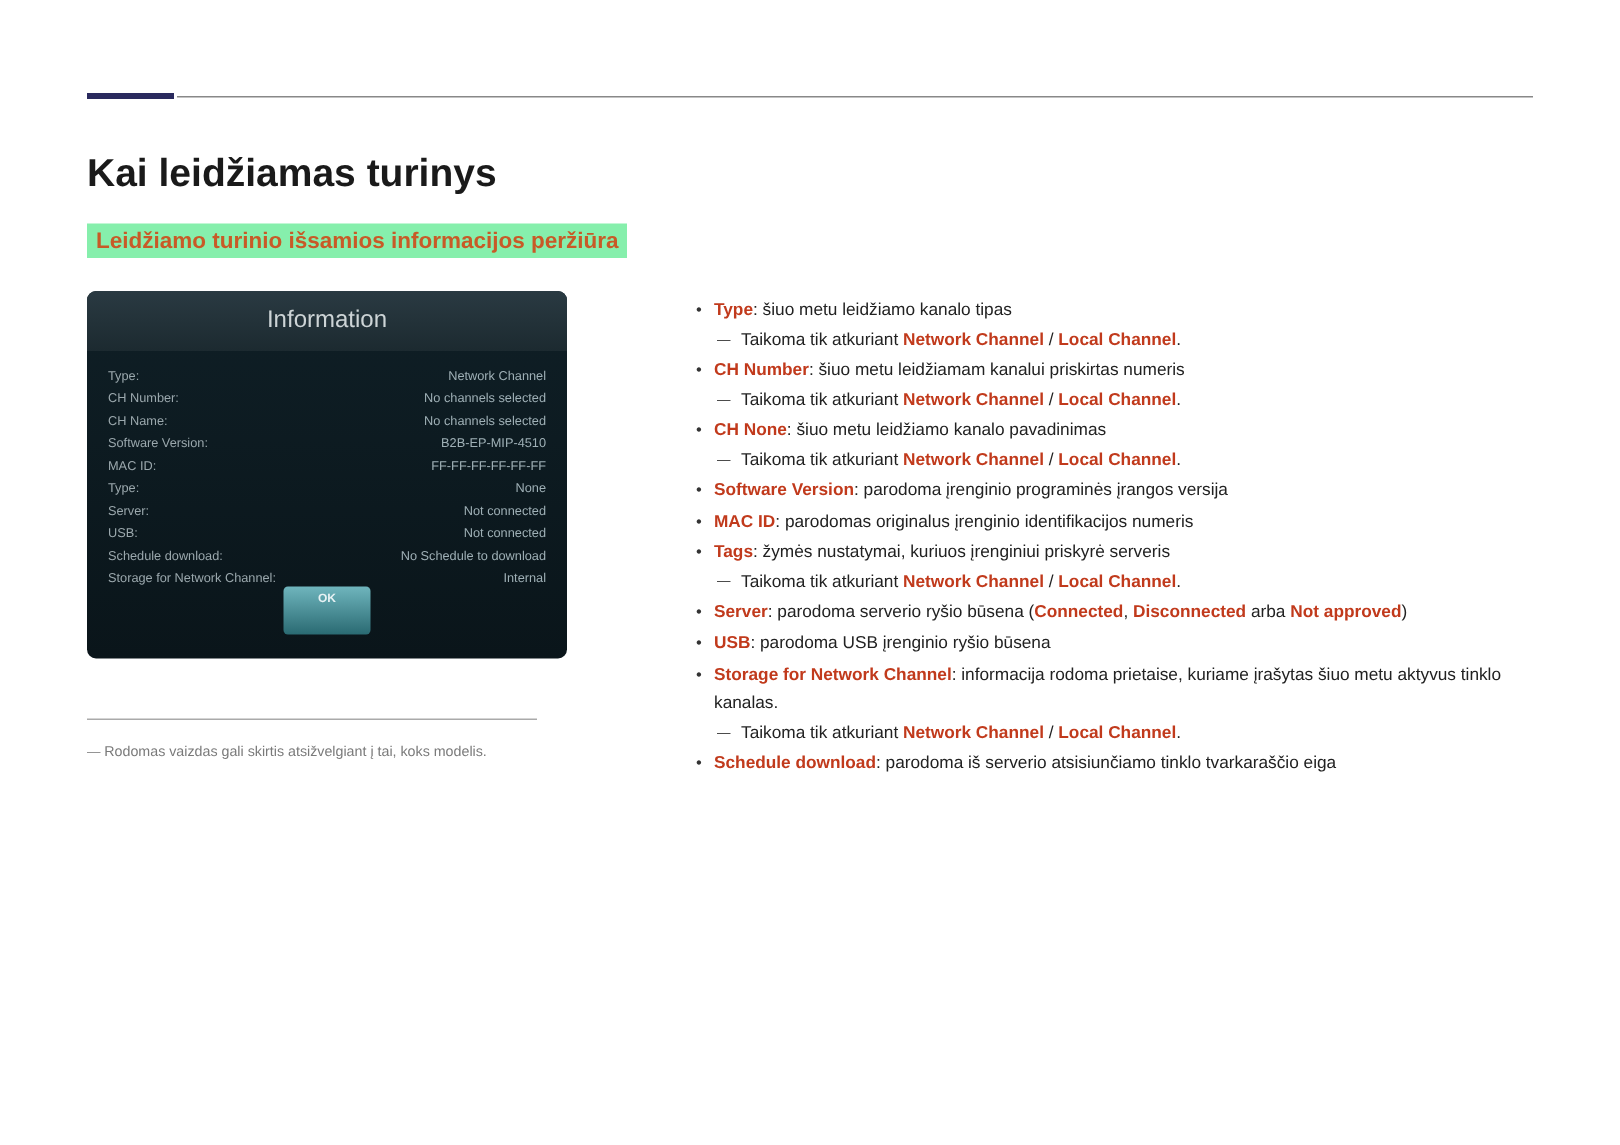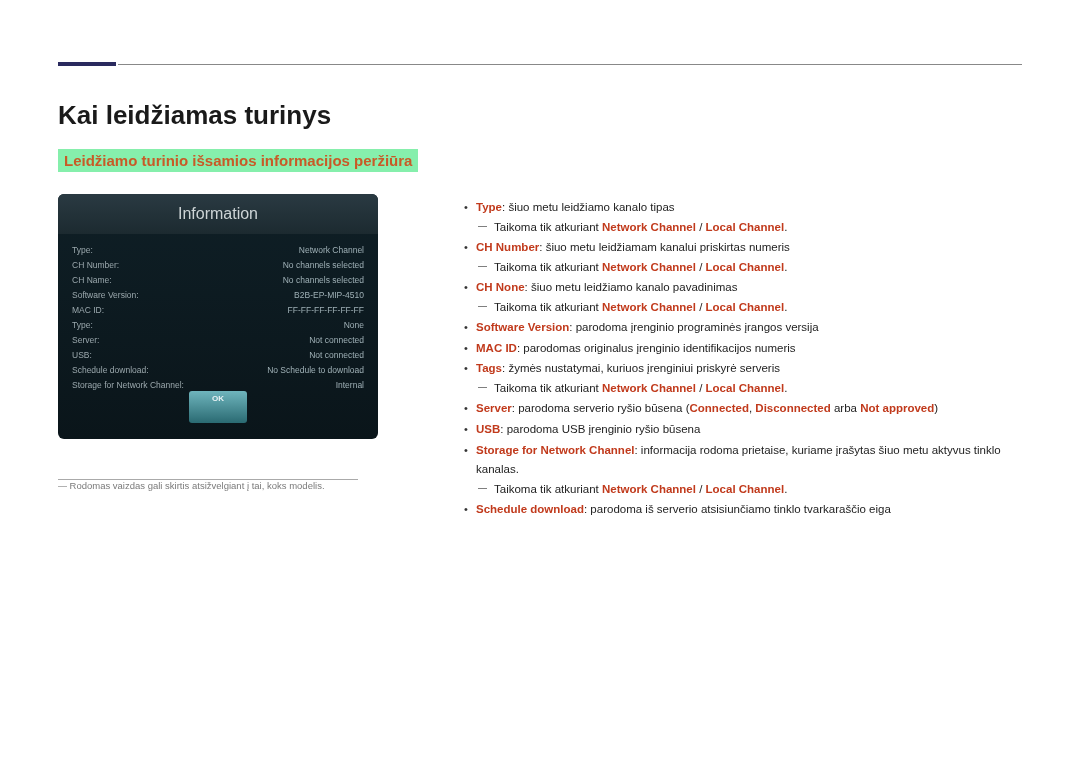--- a/index.html
+++ b/index.html
@@ -52,21 +52,21 @@
 .right .outer > li::before { content: "•"; position: absolute; left: -12px; font-size: 11px; color: #333; }
 .right .inner { list-style: none; padding-left: 18px; }
 .right .inner > li { position: relative; margin-bottom: 1px; }
 .right .inner > li::before { content: "―"; position: absolute; left: -16px; font-size: 9px; color: #333; top: 1px; }
 .b-red { color: #c13a1c; font-weight: 600; }
 .b-black { color: #111; font-weight: 600; }
 .foot {
   margin-top: 40px;
   border-top: 0.5px solid #aaa;
   width: 300px;
-  padding-top: 0;
+  padding-top: 16px;
   font-size: 9.5px;
   color: #7a7a7a;
 }
 .foot::before { content: "― "; font-size: 9px; color: #888; }
 
 .shot {
   width: 320px;
   height: 245px;
   background: linear-gradient(180deg, #0f1f26 0%, #0a151a 100%);
   border-radius: 6px;

